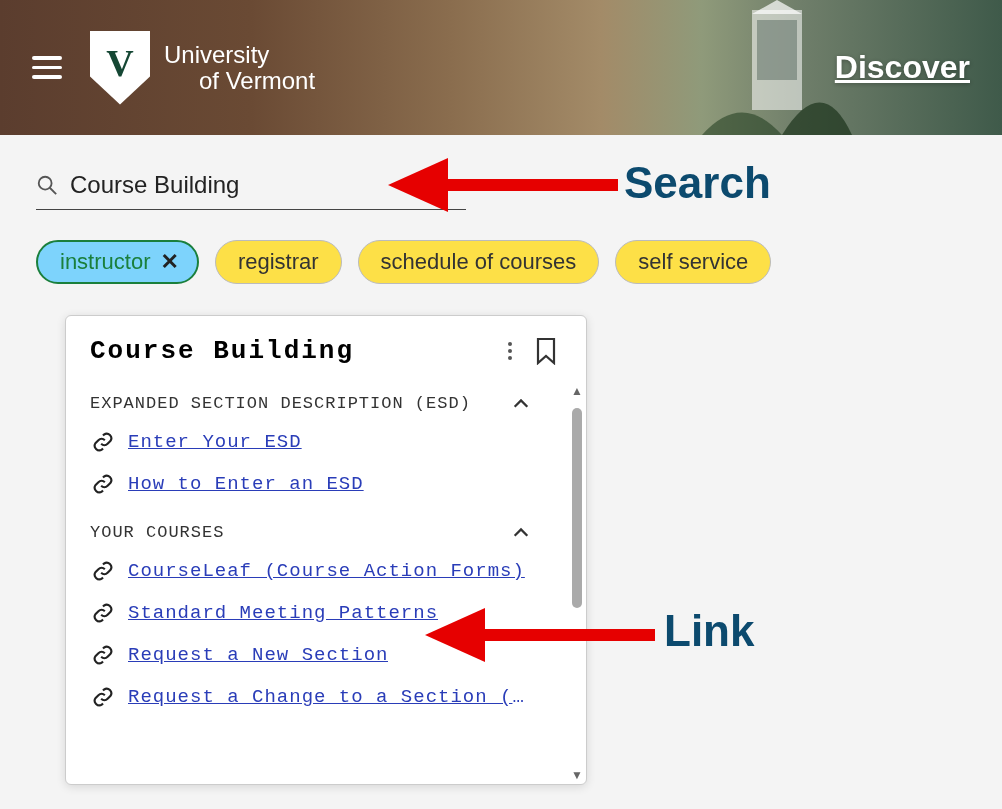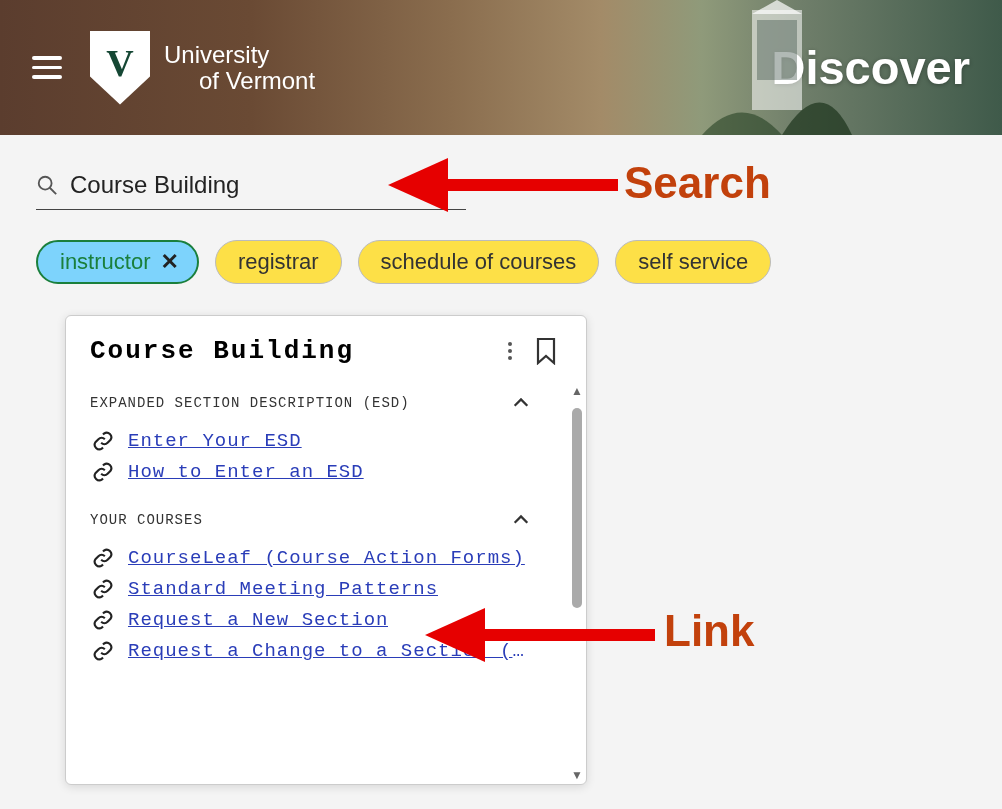--- a/index.html
+++ b/index.html
@@ -18,21 +18,21 @@
   .shield {
     width: 60px; height: 74px; background:#fff;
     clip-path: polygon(0 0, 100% 0, 100% 62%, 50% 100%, 0 62%);
     display:flex; align-items:center; justify-content:center;
     font-weight: 900; font-size: 38px; color:#154734; font-family: Georgia, serif;
     padding-bottom:10px;
   }
   .uvm-text { color:#fff; line-height:1.05; font-size:24px; }
   .uvm-text .line1 { font-weight:500; }
   .uvm-text .line2 { font-weight:400;margin-left:35px; }
-  .discover { color:#fff; font-size:47px; font-weight:700; text-shadow:0 1px 4px rgba(0,0,0,.3); }
+  .discover { color:#fff; font-size:32px; font-weight:700; text-shadow:0 1px 4px rgba(0,0,0,.3);text-decoration:underline; }
   .tower { position:absolute; right:150px; top:0; height:135px; width:150px; pointer-events:none; }
 
   .content { padding: 32px 36px 0 36px; position: relative; }
   .search-row { display:flex; align-items:center; gap:12px; width:430px; border-bottom:1.5px solid #444; padding:4px 0 10px 0; }
   .search-row input { border:none; outline:none; font-size:24px; background:transparent; flex:1; color:#222; }
   .mag { width:22px; height:22px; flex:0 0 22px; }
 
   .chips { margin-top: 30px; display:flex; gap:16px; }
   .chip {
     border:1.5px solid #bbb; border-radius:999px; padding:8px 22px;
@@ -49,34 +49,34 @@
     padding: 20px 10px 0 24px;
     overflow:hidden;
   }
   .card-header { display:flex; align-items:center; margin-bottom: 28px; padding-right:18px; }
   .card-title { font-size:26px; font-weight:700; letter-spacing:2px; font-family: "Courier New", monospace; flex:1; }
   .dots { font-size:22px; color:#555; margin-right:22px; cursor:pointer; line-height:8px; display:flex; flex-direction:column; gap:3px;}
   .dots span{width:4px;height:4px;background:#555;border-radius:50%;}
   .bookmark { width:24px; height:28px; cursor:pointer; }
 
   .section { padding-right: 46px; }
-  .section-header { display:flex; align-items:center; justify-content:space-between; font-family:"Courier New",monospace; font-size:14px; letter-spacing:1px; color:#333; margin: 12px 0 18px 0; cursor:pointer;}
+  .section-header { display:flex; align-items:center; justify-content:space-between; font-family:"Courier New",monospace; font-size:17px; letter-spacing:1px; color:#333; margin: 12px 0 18px 0; cursor:pointer;}
   .chev { width:18px; height:18px; }
-  .links { display:flex; flex-direction:column; gap:9px; margin-left:2px; margin-bottom:28px; }
+  .links { display:flex; flex-direction:column; gap:20px; margin-left:2px; margin-bottom:28px; }
   .link-row { display:flex; align-items:center; gap:14px; font-family:"Courier New",monospace; }
   .link-row a { color:#2a3db8; font-size:19px; text-decoration:underline; letter-spacing:1px; cursor:pointer; white-space:nowrap; overflow:hidden; text-overflow:ellipsis; max-width:420px;}
   .link-icon { width:22px; height:22px; flex:0 0 22px; color:#222; }
 
   .scrollbar { position:absolute; right:4px; top:92px; width:10px; height:200px; background:#aaa; border-radius:6px; }
   .scroll-arrow { position:absolute; right:3px; font-size:12px; color:#666; }
   .scroll-arrow.up{ top:68px; }
   .scroll-arrow.dn{ bottom:2px; }
 
   
-  .anno-label { position:absolute; color:#c2410c; font-weight:800; font-size:44px; }
+  .anno-label { position:absolute; color:#0c4a6e; font-weight:800; font-size:44px; }
   .arrow-svg { position:absolute; }
 
 </style>
 </head>
 <body>
 
 <div class="header">
   <div class="header-left">
     <div class="menu-icon">
       <span></span>

